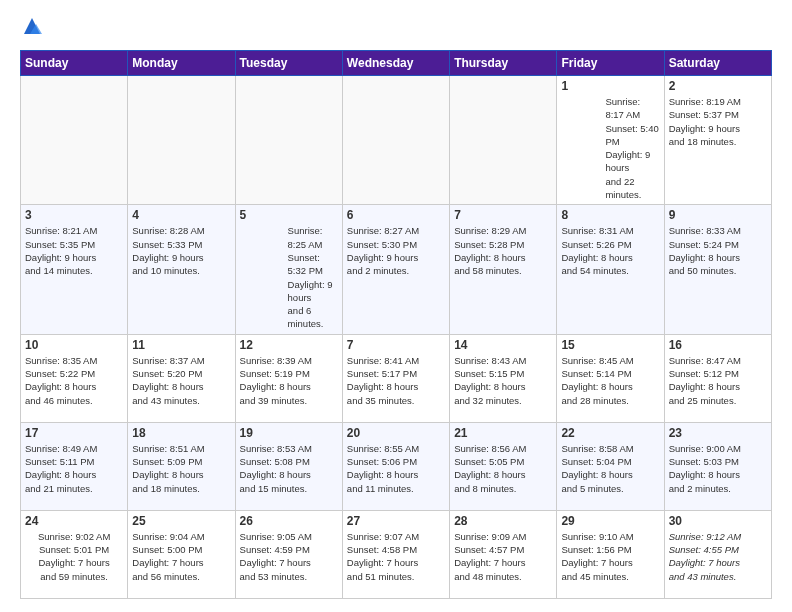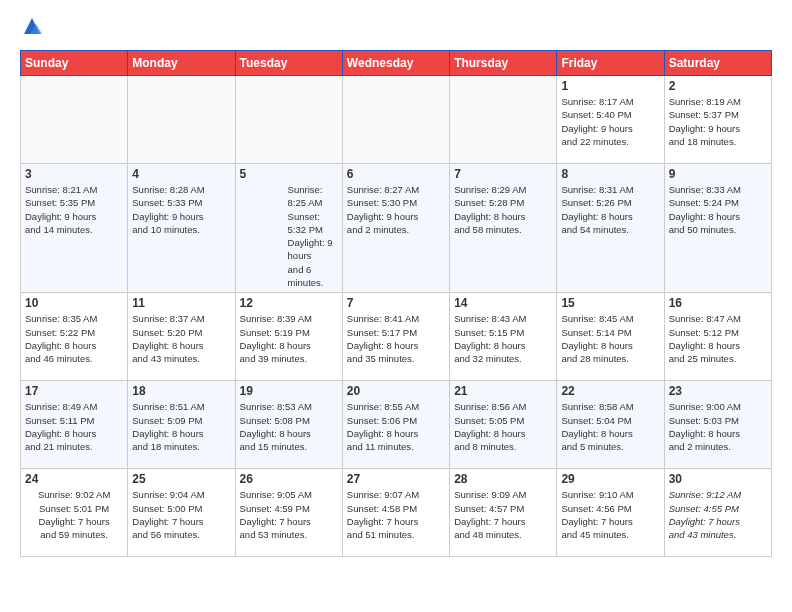--- a/index.html
+++ b/index.html
@@ -49,21 +49,21 @@
     .location {
       font-size: 14px;
       color: #555;
     }
     .calendar {
       width: 100%;
       border-collapse: collapse;
       table-layout: fixed;
     }
     .calendar th {
-      background: #ef4444;
+      background: #4c1d95;
       color: white;
       font-size: 12px;
       font-weight: bold;
       padding: 5px 4px;
       text-align: left;
       border: 1px solid #2255bb;
     }
     .calendar td {
       border: 1px solid #ccc;
       vertical-align: top;
@@ -129,21 +129,21 @@
     </thead>
     <tbody id="calendar-body">
     <tr>
           <td class="empty"></td>
           <td class="empty"></td>
           <td class="empty"></td>
           <td class="empty"></td>
           <td class="empty"></td>
           <td>
             <span class="day-num">1</span>
-            <div class="day-info" style="white-space: pre-line;">Sunrise: 8:17 AM
+            <div class="day-info" style="white-space: pre-line; margin-left: 44px;">Sunrise: 8:17 AM
 Sunset: 5:40 PM
 Daylight: 9 hours
 and 22 minutes.</div>
           </td>
           <td>
             <span class="day-num">2</span>
             <div class="day-info" style="white-space: pre-line;">Sunrise: 8:19 AM
 Sunset: 5:37 PM
 Daylight: 9 hours
 and 18 minutes.</div>
@@ -334,21 +334,21 @@
           <td>
             <span class="day-num">28</span>
             <div class="day-info" style="white-space: pre-line;">Sunrise: 9:09 AM
 Sunset: 4:57 PM
 Daylight: 7 hours
 and 48 minutes.</div>
           </td>
           <td>
             <span class="day-num">29</span>
             <div class="day-info" style="white-space: pre-line;">Sunrise: 9:10 AM
-Sunset: 4:56 PM
+Sunset: 1:56 PM
 Daylight: 7 hours
 and 45 minutes.</div>
           </td>
           <td>
             <span class="day-num">30</span>
             <div class="day-info" style="white-space: pre-line; font-style: italic;">Sunrise: 9:12 AM
 Sunset: 4:55 PM
 Daylight: 7 hours
 and 43 minutes.</div>
           </td>

